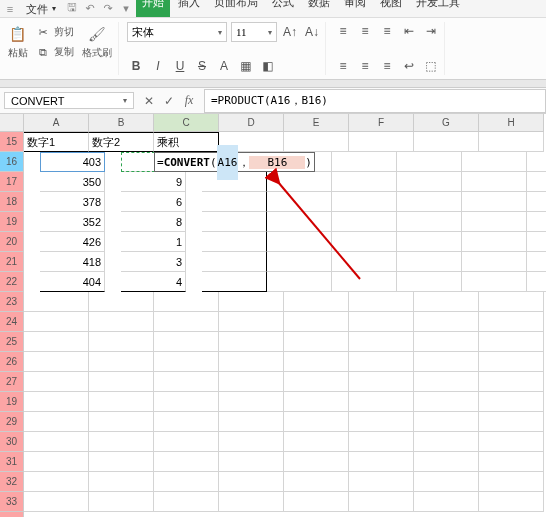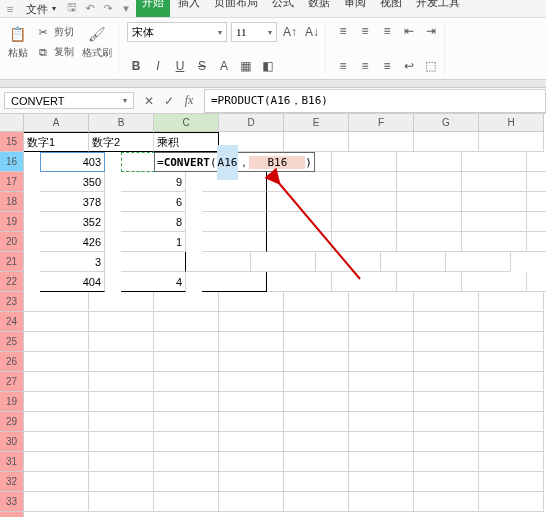--- a/index.html
+++ b/index.html
@@ -239,20 +239,21 @@
         <div class="cell num">426</div>
         <div class="cell num">1</div>
         <div class="cell num thick-r"></div>
         <div class="cell"></div>
         <div class="cell"></div>
         <div class="cell"></div>
         <div class="cell"></div>
         <div class="cell"></div>
       </div>
       <div class="crow">
+        <div class="cell num">418</div>
         <div class="cell num">3</div>
         <div class="cell num thick-r"></div>
         <div class="cell"></div>
         <div class="cell"></div>
         <div class="cell"></div>
         <div class="cell"></div>
         <div class="cell"></div>
       </div>
       <div class="crow">
         <div class="cell num thick-b">404</div>

